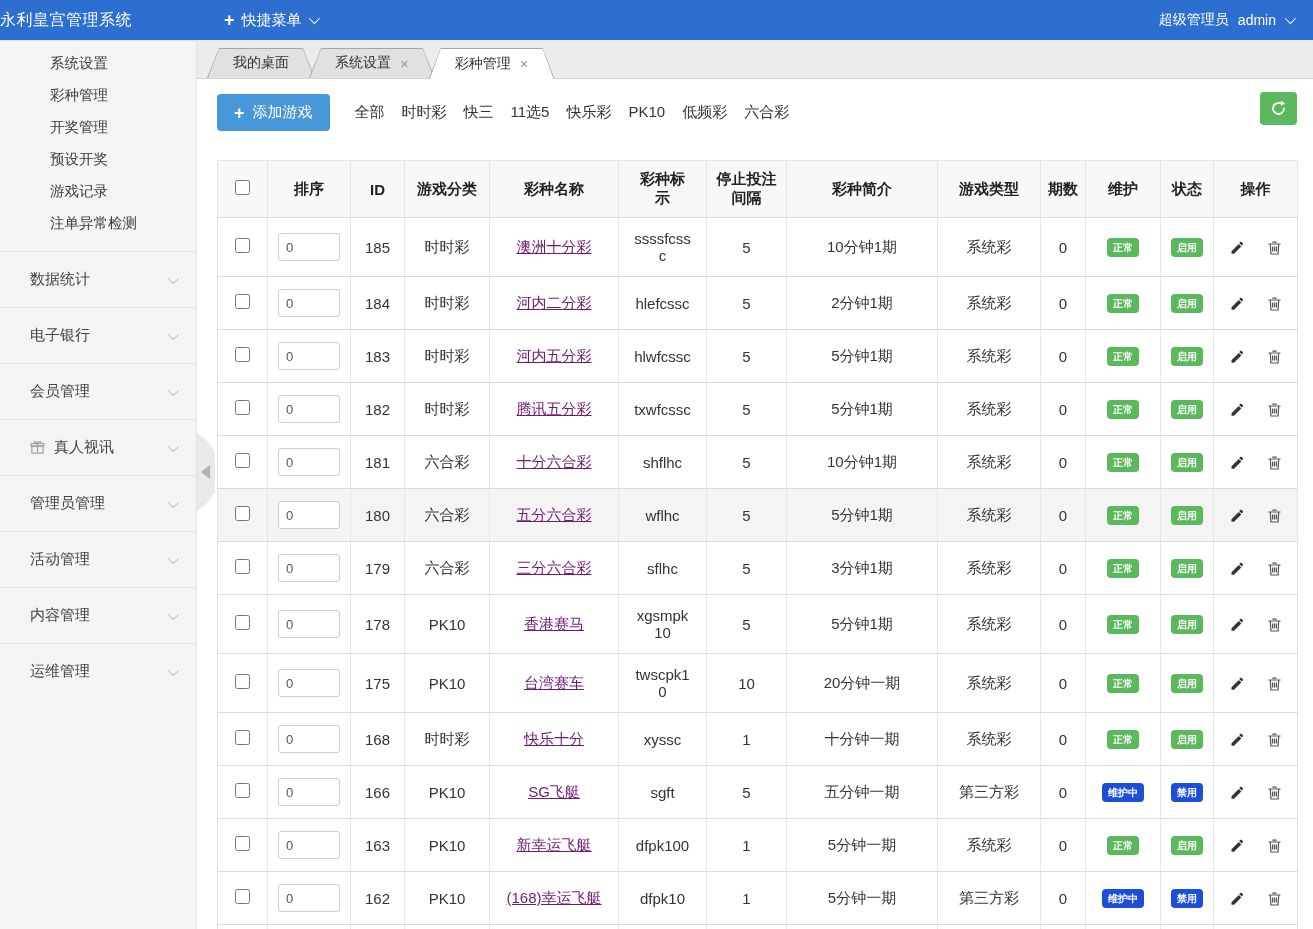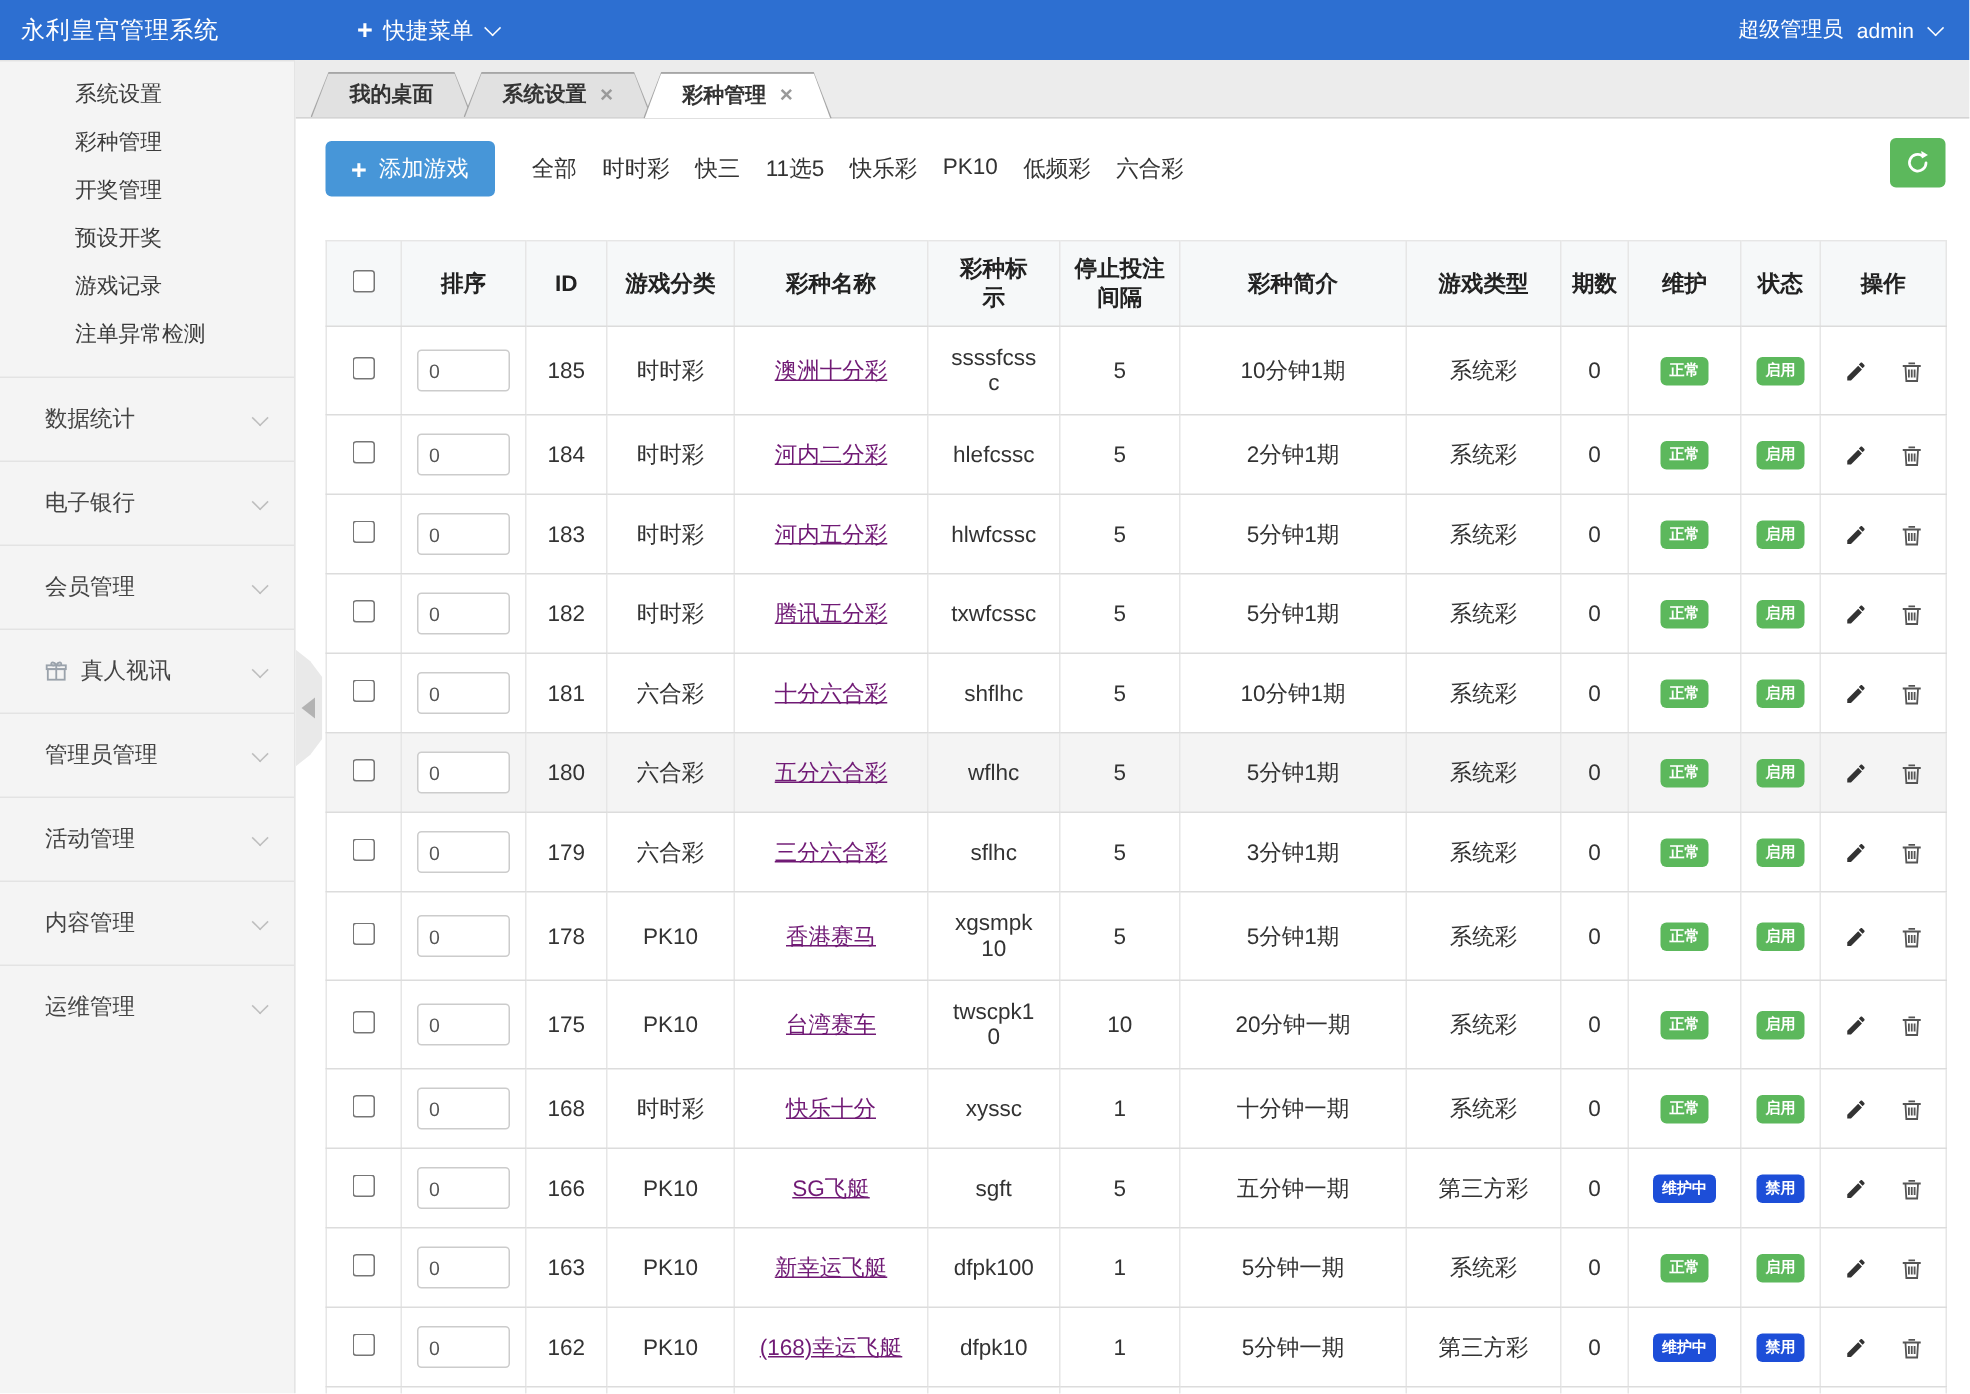--- a/index.html
+++ b/index.html
@@ -1,21 +1,21 @@
 <!DOCTYPE html>
 <html><head>
 <meta charset="utf-8">
 <style>
   * { box-sizing: border-box; margin: 0; padding: 0; }
   html,body { width:1313px; height:929px; overflow:hidden; }
   body { font-family:"Liberation Sans","DejaVu Sans",sans-serif; background:#fff; color:#333; position:relative; }
 
   
   .topbar { position:absolute; top:0; left:0; width:100%; height:40px; background:#2d6fd1; color:#fff; display:flex; align-items:center; z-index:30; }
-  .brand { margin-left:14px; font-size:16px; letter-spacing:.5px; }
+  .brand { font-size:16px; letter-spacing:.5px; }
   .quick-menu { margin-left:92px; font-size:15px; display:flex; align-items:center; gap:7px; cursor:pointer; }
   .plus-glyph { font-size:18px; font-weight:bold; line-height:1; }
   .chev { display:inline-block; width:8px; height:8px; border-right:1.6px solid #fff; border-bottom:1.6px solid #fff; transform:rotate(45deg) translateY(-2px); }
   .topbar .spacer { flex:1; }
   .user-area { margin-right:20px; font-size:14px; display:flex; align-items:center; gap:9px; cursor:pointer; }
 
   
   .sidebar { position:absolute; top:40px; left:0; width:197px; bottom:0; background:#f4f4f4; border-right:1px solid #e4e4e4; z-index:10; }
   .side-group { height:56px; display:flex; align-items:center; padding:0 20px 0 30px; font-size:15px; color:#444; cursor:pointer; border-top:1px solid #e3e3e3; }
   .side-group:first-child { border-top:none; }
@@ -24,21 +24,21 @@
   .side-sub-item { height:32px; line-height:32px; padding-left:50px; font-size:14.5px; color:#3b3b3b; cursor:pointer; }
   .gift-ic { margin-right:9px; display:inline-flex; }
 
   
   .collapse-handle { position:absolute; left:197px; top:433px; width:18px; height:78px; background:#e9e9e9; clip-path:polygon(0 0,55% 10%,100% 24%,100% 76%,55% 90%,0 100%); z-index:12; display:flex; align-items:center; justify-content:center; cursor:pointer; }
   .collapse-handle .tri { width:0; height:0; border-top:7px solid transparent; border-bottom:7px solid transparent; border-right:9px solid #b3b3b3; margin-right:2px; }
 
   
   .content { position:absolute; top:40px; left:197px; right:0; bottom:0; background:#fff; }
   .tabstrip { height:39px; background:#ececec; border-bottom:1px solid #d4d4d4; display:flex; align-items:flex-end; padding-left:10px; }
-  .tab { position:relative; height:30px; margin-right:-6px; cursor:pointer;font-weight:bold; }
+  .tab { position:relative; height:30px; margin-right:-6px; cursor:pointer; }
   .tab .shape { position:absolute; inset:0; clip-path:polygon(12px 0,calc(100% - 12px) 0,100% 100%,0 100%); background:#a6a6a6; }
   .tab .shape-in { position:absolute; inset:1px 1px 0 1px; clip-path:polygon(11px 0,calc(100% - 11px) 0,100% 100%,0 100%); background:#e1e1e1; }
   .tab.active { height:31px; margin-bottom:-1px; z-index:3; }
   .tab.active .shape-in { background:#fff; }
   .tab .lbl { position:relative; display:flex; align-items:center; gap:9px; padding:0 26px; height:100%; font-size:14px; color:#333; }
   .tab .close-x { color:#9a9a9a; font-size:15px; line-height:1; cursor:pointer; }
 
   .toolbar { position:relative; padding:15px 16px 14px 20px; display:flex; align-items:center; }
   .add-btn { background:#4796d8; border:none; color:#fff; font-size:15px; border-radius:4px; padding:9px 17px; display:inline-flex; align-items:center; gap:8px; cursor:pointer; font-family:inherit; }
   .filters { display:flex; gap:17px; margin-left:25px; font-size:15px; }

